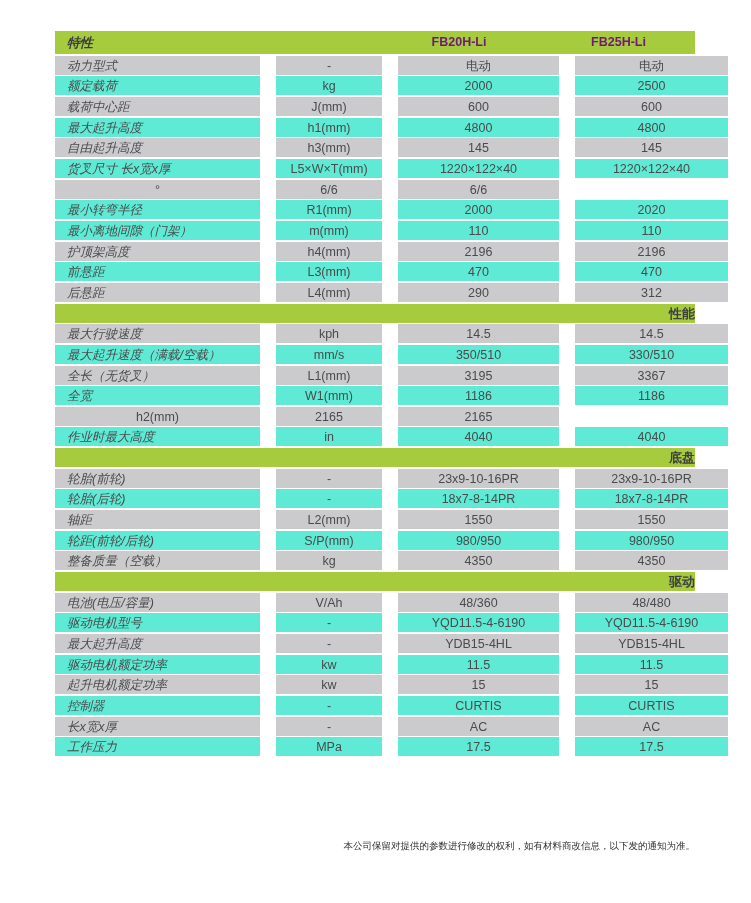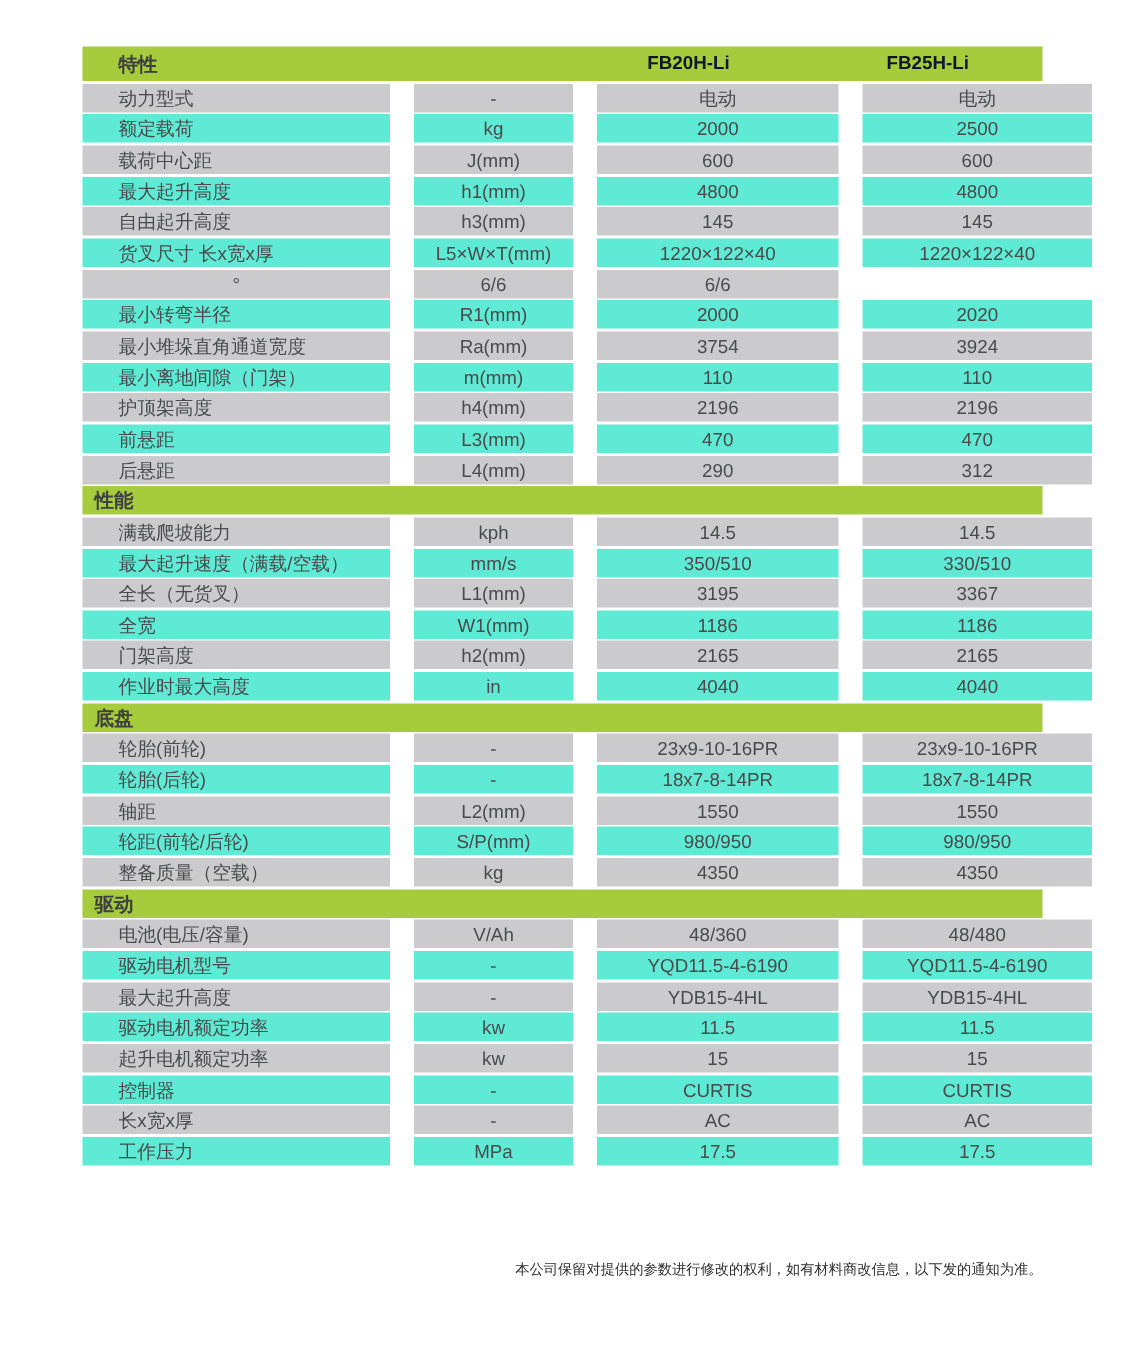--- a/index.html
+++ b/index.html
@@ -29,33 +29,33 @@
     height: 23px;
   }
   .cell {
     font-size: 12.5px;
     line-height: 20.6px;
     color: #4a4b4d;
     white-space: nowrap;
     overflow: hidden;
   }
   .row.header .cell { line-height: 23px; }
-  .cell.label { padding-left: 24px; text-align: left; }
+  .cell.label { padding-left: 12px; text-align: left; font-style: italic; }
   .cell.center { text-align: center; }
   .row.dark  .cell { background: #cbcbcd; }
   .row.light .cell { background: #5eead4; }
   .feature-head {
     font-weight: bold; color: #3d3e40; font-size: 13px;
   }
   .model-head {
-    font-weight: bold; color: #0f172a; font-size: 12.5px;
+    font-weight: bold; color: #701a75; font-size: 12.5px;
   }
   .section-title {
     font-weight: bold; color: #3f4042; font-size: 13px;
-    line-height: 20.6px; padding-left: 8px;
+    line-height: 20.6px; padding-left: 8px; text-align: right;
   }
   .footer-note {
     position: absolute;
     right: 56px; top: 840px;
     font-size: 9.5px;
     color: #2f2f31;
     letter-spacing: 0;
     text-align: right;
   }
 </style>
@@ -112,26 +112,20 @@
           <div class="cell center">°</div>
           <div class="cell center">6/6</div>
           <div class="cell center">6/6</div>
         </div>
         <div class="row light">
           <div class="cell label">最小转弯半径</div>
           <div class="cell center">R1(mm)</div>
           <div class="cell center">2000</div>
           <div class="cell center">2020</div>
         </div>
-        <div class="row dark">
-          <div class="cell label">最小堆垛直角通道宽度</div>
-          <div class="cell center">Ra(mm)</div>
-          <div class="cell center">3754</div>
-          <div class="cell center">3924</div>
-        </div>
         <div class="row light">
           <div class="cell label">最小离地间隙（门架）</div>
           <div class="cell center">m(mm)</div>
           <div class="cell center">110</div>
           <div class="cell center">110</div>
         </div>
         <div class="row dark">
           <div class="cell label">护顶架高度</div>
           <div class="cell center">h4(mm)</div>
           <div class="cell center">2196</div>
@@ -146,21 +140,21 @@
         <div class="row dark">
           <div class="cell label">后悬距</div>
           <div class="cell center">L4(mm)</div>
           <div class="cell center">290</div>
           <div class="cell center">312</div>
         </div>
         <div class="row full">
           <div class="section-title">性能</div>
         </div>
         <div class="row dark">
-          <div class="cell label">满载爬坡能力</div>
+          <div class="cell label">最大行驶速度</div>
           <div class="cell center">kph</div>
           <div class="cell center">14.5</div>
           <div class="cell center">14.5</div>
         </div>
         <div class="row light">
           <div class="cell label">最大起升速度（满载/空载）</div>
           <div class="cell center">mm/s</div>
           <div class="cell center">350/510</div>
           <div class="cell center">330/510</div>
         </div>
@@ -170,21 +164,20 @@
           <div class="cell center">3195</div>
           <div class="cell center">3367</div>
         </div>
         <div class="row light">
           <div class="cell label">全宽</div>
           <div class="cell center">W1(mm)</div>
           <div class="cell center">1186</div>
           <div class="cell center">1186</div>
         </div>
         <div class="row dark">
-          <div class="cell label">门架高度</div>
           <div class="cell center">h2(mm)</div>
           <div class="cell center">2165</div>
           <div class="cell center">2165</div>
         </div>
         <div class="row light">
           <div class="cell label">作业时最大高度</div>
           <div class="cell center">in</div>
           <div class="cell center">4040</div>
           <div class="cell center">4040</div>
         </div>

